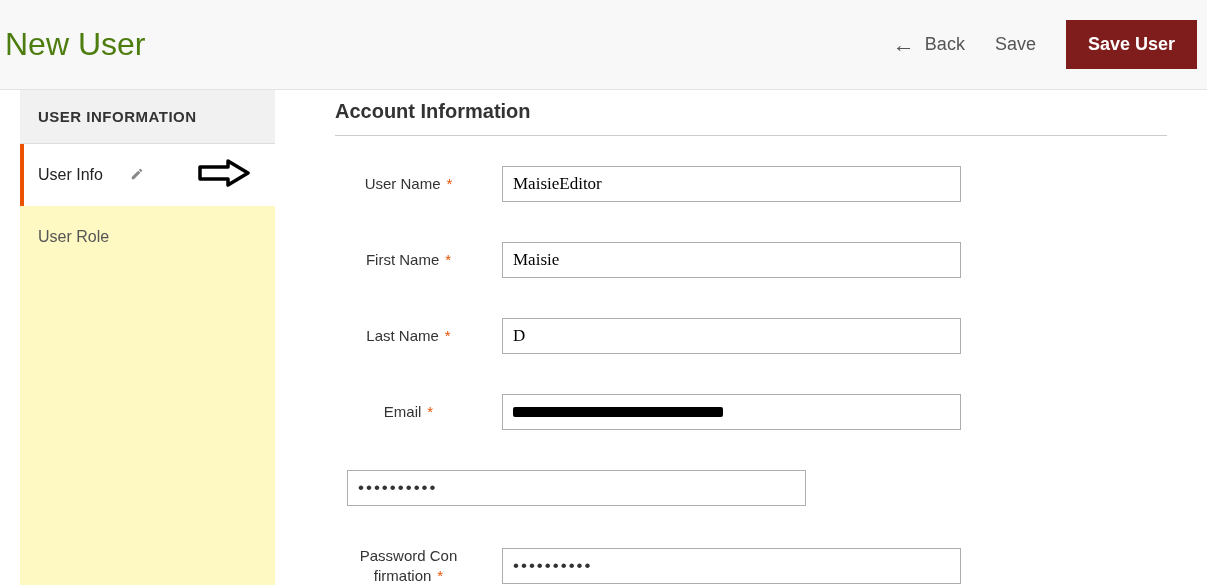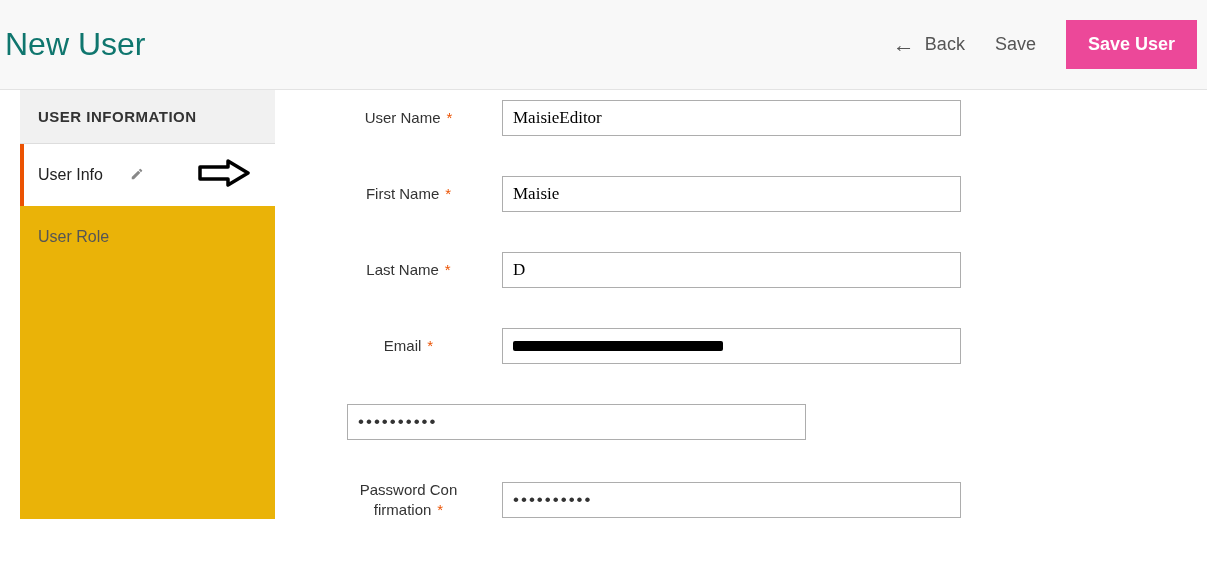--- a/index.html
+++ b/index.html
@@ -15,21 +15,21 @@
     display: flex;
     align-items: center;
     justify-content: space-between;
     padding: 20px 10px 20px 5px;
     background: #f8f8f8;
     border-bottom: 1px solid #e3e3e3;
   }
   .page-title {
     font-size: 32px;
     font-weight: 300;
-    color: #0f766e;
+    color: #4d7c0f;
   }
   .header-actions {
     display: flex;
     align-items: center;
     gap: 30px;
   }
   .back-link {
     display: flex;
     align-items: center;
     gap: 10px;
@@ -40,36 +40,36 @@
   .back-arrow {
     font-size: 22px;
     font-weight: bold;
   }
   .reset-link {
     color: #555;
     font-size: 18px;
     cursor: pointer;
   }
   .save-btn {
-    background: #ec4899;
+    background: #7f1d1d;
     color: #fff;
     border: none;
     padding: 14px 22px;
     font-size: 18px;
     font-weight: 600;
     cursor: pointer;
   }
   .content {
     display: flex;
     padding-top: 0;
   }
   .sidebar {
     width: 255px;
     margin-left: 20px;
-    background: #eab308;
+    background: #fef9c3;
   }
   .sidebar-header {
     padding: 18px 18px;
     font-size: 15px;
     font-weight: 700;
     color: #333;
     letter-spacing: 0.5px;
     background: #f1f1f1;
     border-bottom: 1px solid #ddd;
   }
@@ -176,20 +176,21 @@
           <path d="M2 8 L30 8 L30 2 L50 14 L30 26 L30 20 L2 20 Z" fill="none" stroke="#000" stroke-width="3.5" stroke-linejoin="round"></path>
         </svg>
       </span>
     </div>
     <div class="sidebar-item">
       <span>User Role</span>
     </div>
   </div>
 
   <div class="main">
+    <div class="section-title">Account Information</div>
 
     <div class="form-row">
       <div class="form-label-wrap">
         <span>User Name</span><span class="req">*</span>
       </div>
       <input class="form-input" type="text" value="MaisieEditor" style="">
     </div>
 
     <div class="form-row">
       <div class="form-label-wrap">

